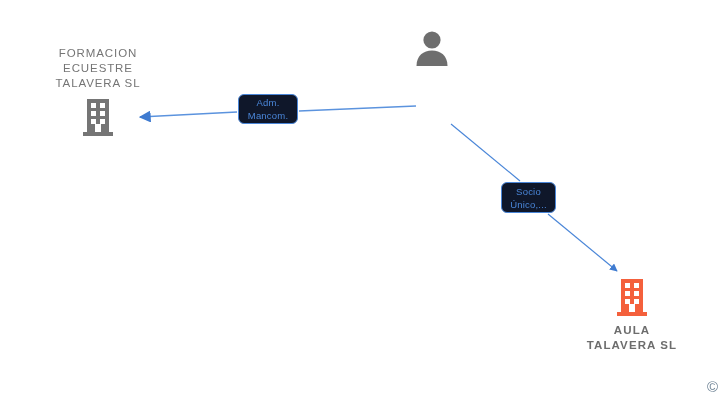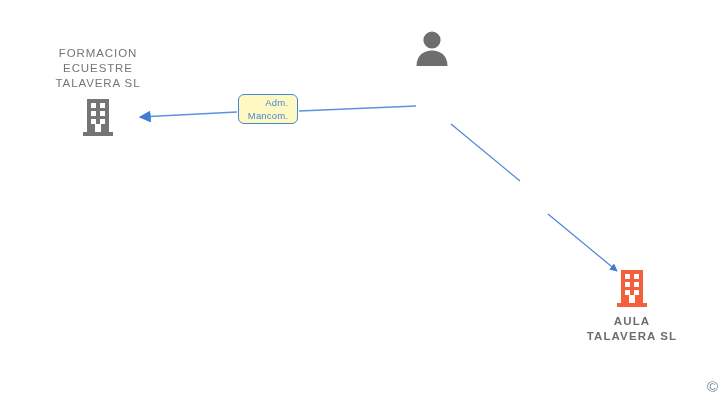--- a/index.html
+++ b/index.html
@@ -61,35 +61,35 @@
   #node-formacion .node-label { margin-bottom: 6px; }
 
   #node-person {
     left: 352px;
     top: 30px;
   }
   #node-person .node-label { margin-bottom: 7px; }
 
   #node-aula {
     left: 552px;
-    top: 268px;
+    top: 277px;
   }
   #node-aula .node-label { margin-top: 6px; }
 
   
   .edge-label {
     position: absolute;
     box-sizing: border-box;
     border: 1px solid #4a86d8;
     border-radius: 6px;
-    background: #fef9c3;
+    background: #0f172a;
     color: #4a86d8;
     font-size: 9.5px;
     line-height: 13px;
-    text-align: right;
+    text-align: center;
     display: flex;
     flex-direction: column;
     justify-content: center;
     align-items: center;
     white-space: pre-line;
     letter-spacing: 0.2px;
   }
   #edge-label-adm {
     left: 238px;
     top: 94px;
@@ -198,18 +198,20 @@
         <rect x="13" y="27" width="6" height="8" fill="#ffffff"></rect>
       </svg>
     </span>
     <div class="node-label bold">AULA
 TALAVERA SL</div>
   </div>
 
   <div class="edge-label" id="edge-label-adm">Adm.
 Mancom.</div>
 
+  <div class="edge-label" id="edge-label-socio">Socio
+Único,...</div>
 
   <div id="watermark">
     <span class="copy">©</span>
   </div>
 
 </div>
 
 </body></html>

